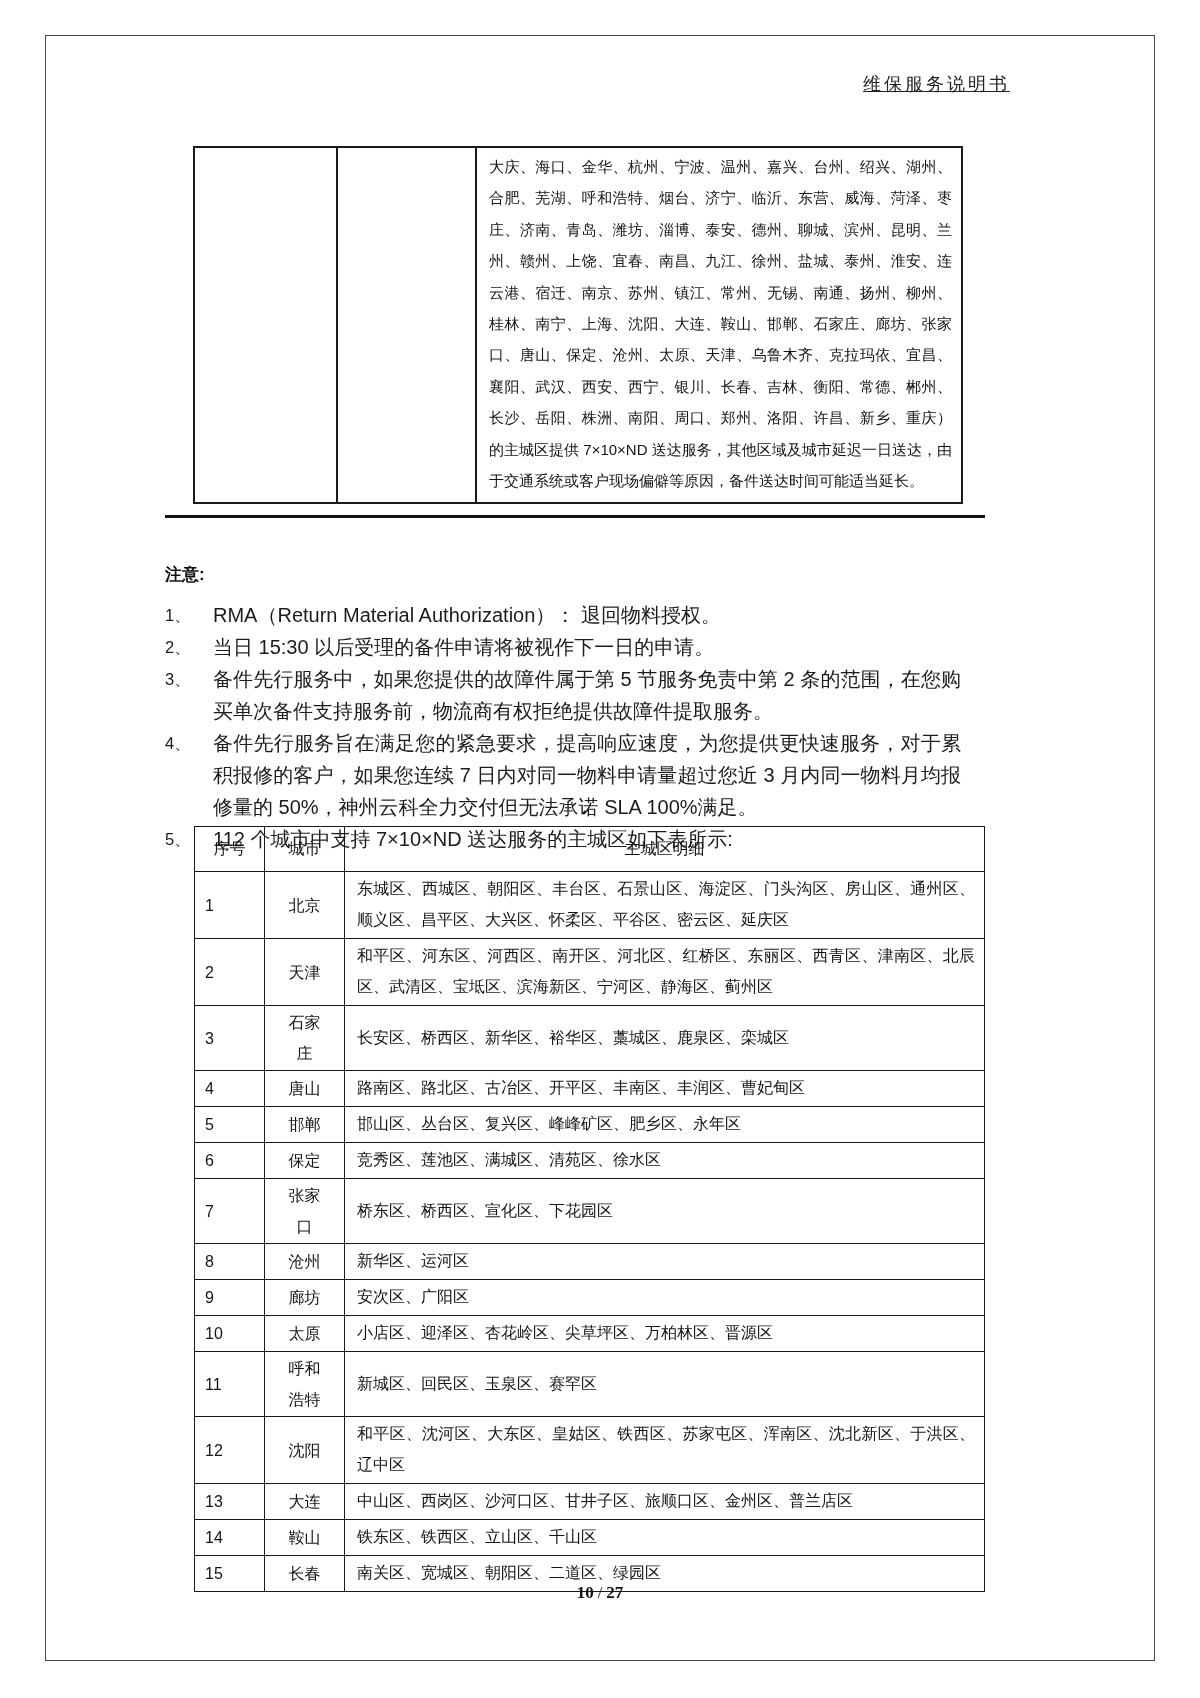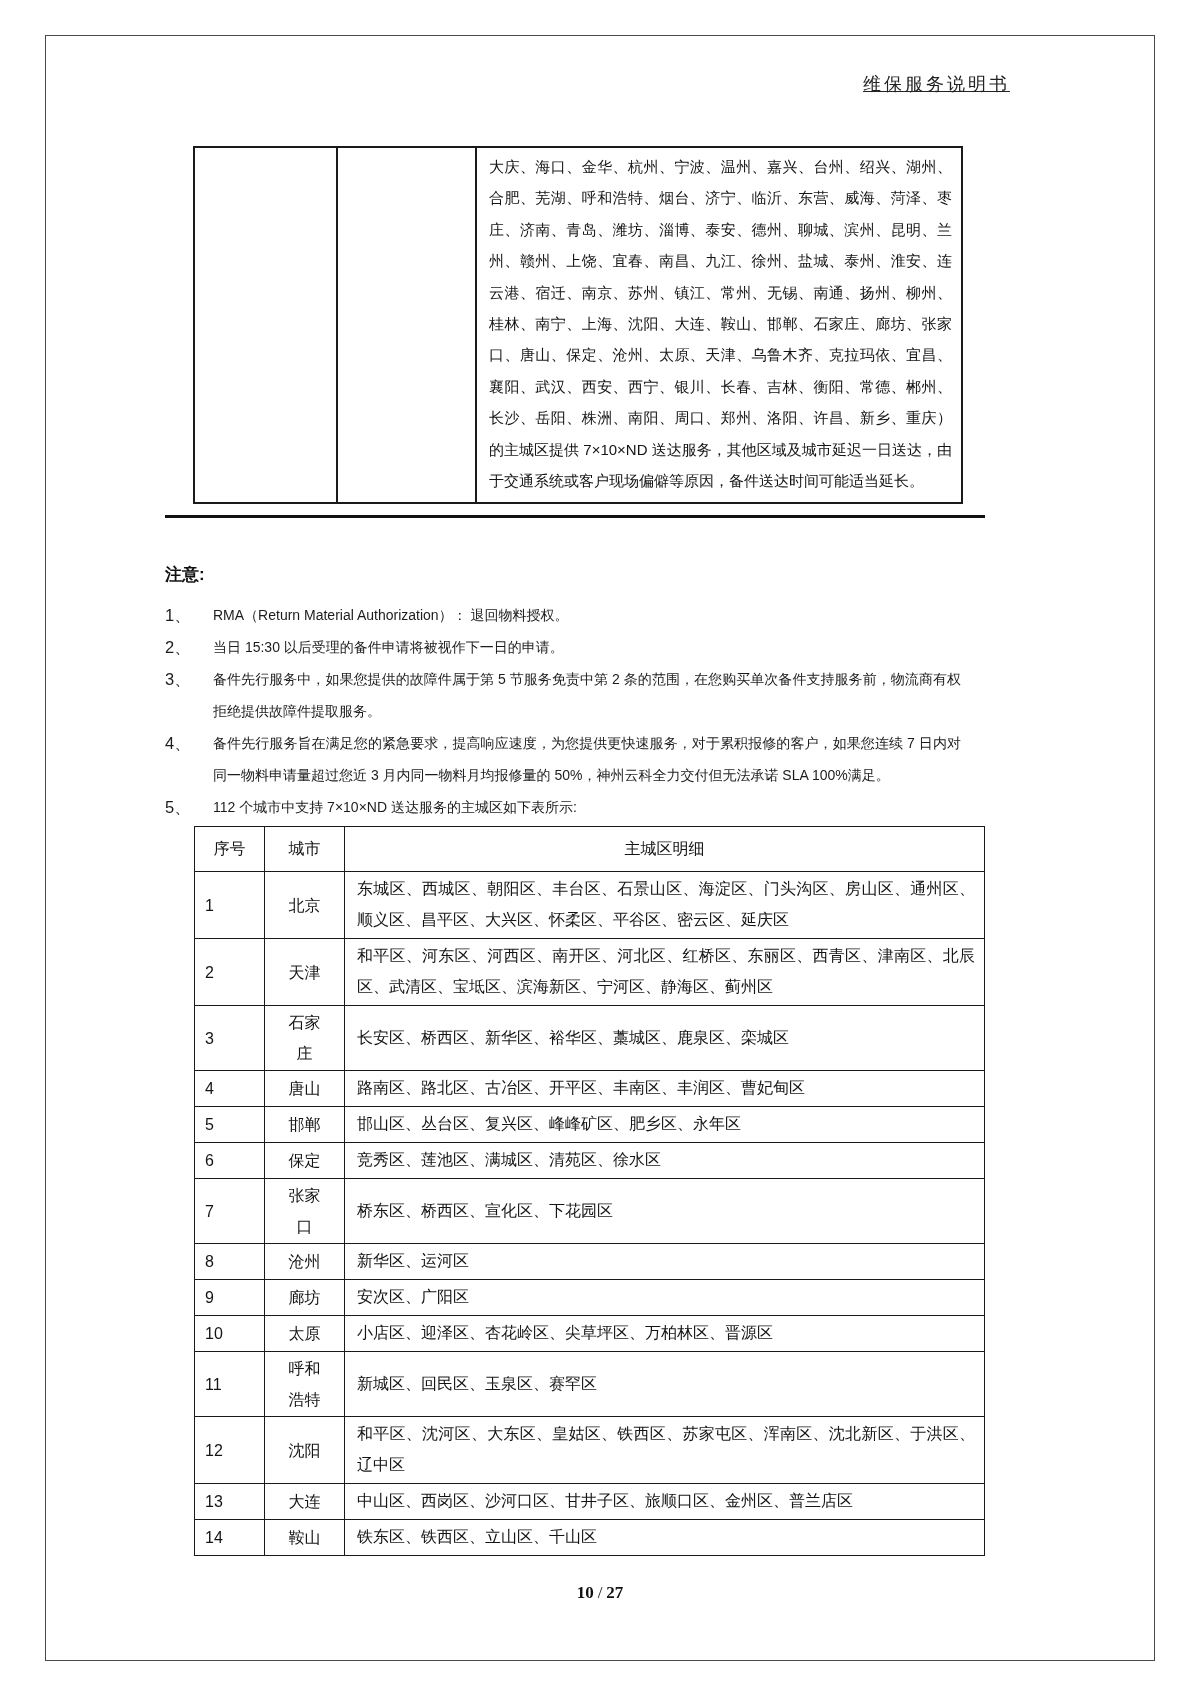--- a/index.html
+++ b/index.html
@@ -21,21 +21,21 @@
   .top-table .c3 { width:486px; padding:3px 9px 6px 12px; font-size:15px;
                    line-height:31.4px; text-align:justify; color:#141414;margin-left:14px; }
 
   .divider { position:absolute; left:165px; top:515px; width:820px; height:3px; background:#111; }
 
   
   .notes { position:absolute; left:165px; top:559px; width:800px; }
   .note-title { font-weight:bold; font-size:17px; line-height:32px; margin-bottom:8px; color:#111; }
   .note-item { display:flex; align-items:flex-start; }
   .note-num { width:48px; flex:0 0 48px; font-size:16.5px; line-height:32px; }
-  .note-text { width:748px; font-size:14px; line-height:32px; text-align:justify; }
+  .note-text { width:748px; font-size:20px; line-height:32px; text-align:justify; }
 
   
   .city-table { position:absolute; left:194px; top:826px; width:791px;
                 border-collapse:collapse; table-layout:fixed; }
   .city-table th, .city-table td { border:1px solid #1a1a1a; font-weight:normal;
                 font-size:16px; line-height:31px; color:#141414; }
   .city-table th { height:30px; line-height:28px; text-align:center; padding:8px; }
   .city-table .col-no { width:70px; }
   .city-table .col-city { width:80px; }
   .city-table td.no { padding:1px 4px 1px 10px; vertical-align:middle; }
@@ -162,18 +162,23 @@
     <tr>
       <td class="no">13</td>
       <td class="city">大连</td>
       <td class="districts">中山区、西岗区、沙河口区、甘井子区、旅顺口区、金州区、普兰店区</td>
     </tr>
     <tr>
       <td class="no">14</td>
       <td class="city">鞍山</td>
       <td class="districts">铁东区、铁西区、立山区、千山区</td>
     </tr>
+    <tr>
+      <td class="no">15</td>
+      <td class="city">长春</td>
+      <td class="districts">南关区、宽城区、朝阳区、二道区、绿园区</td>
+    </tr>
   </tbody>
 </table>
 
 <div class="page-footer">
   <span class="num">10</span><span class="sep">/</span><span class="num">27</span>
 </div>
 
 </body></html>

